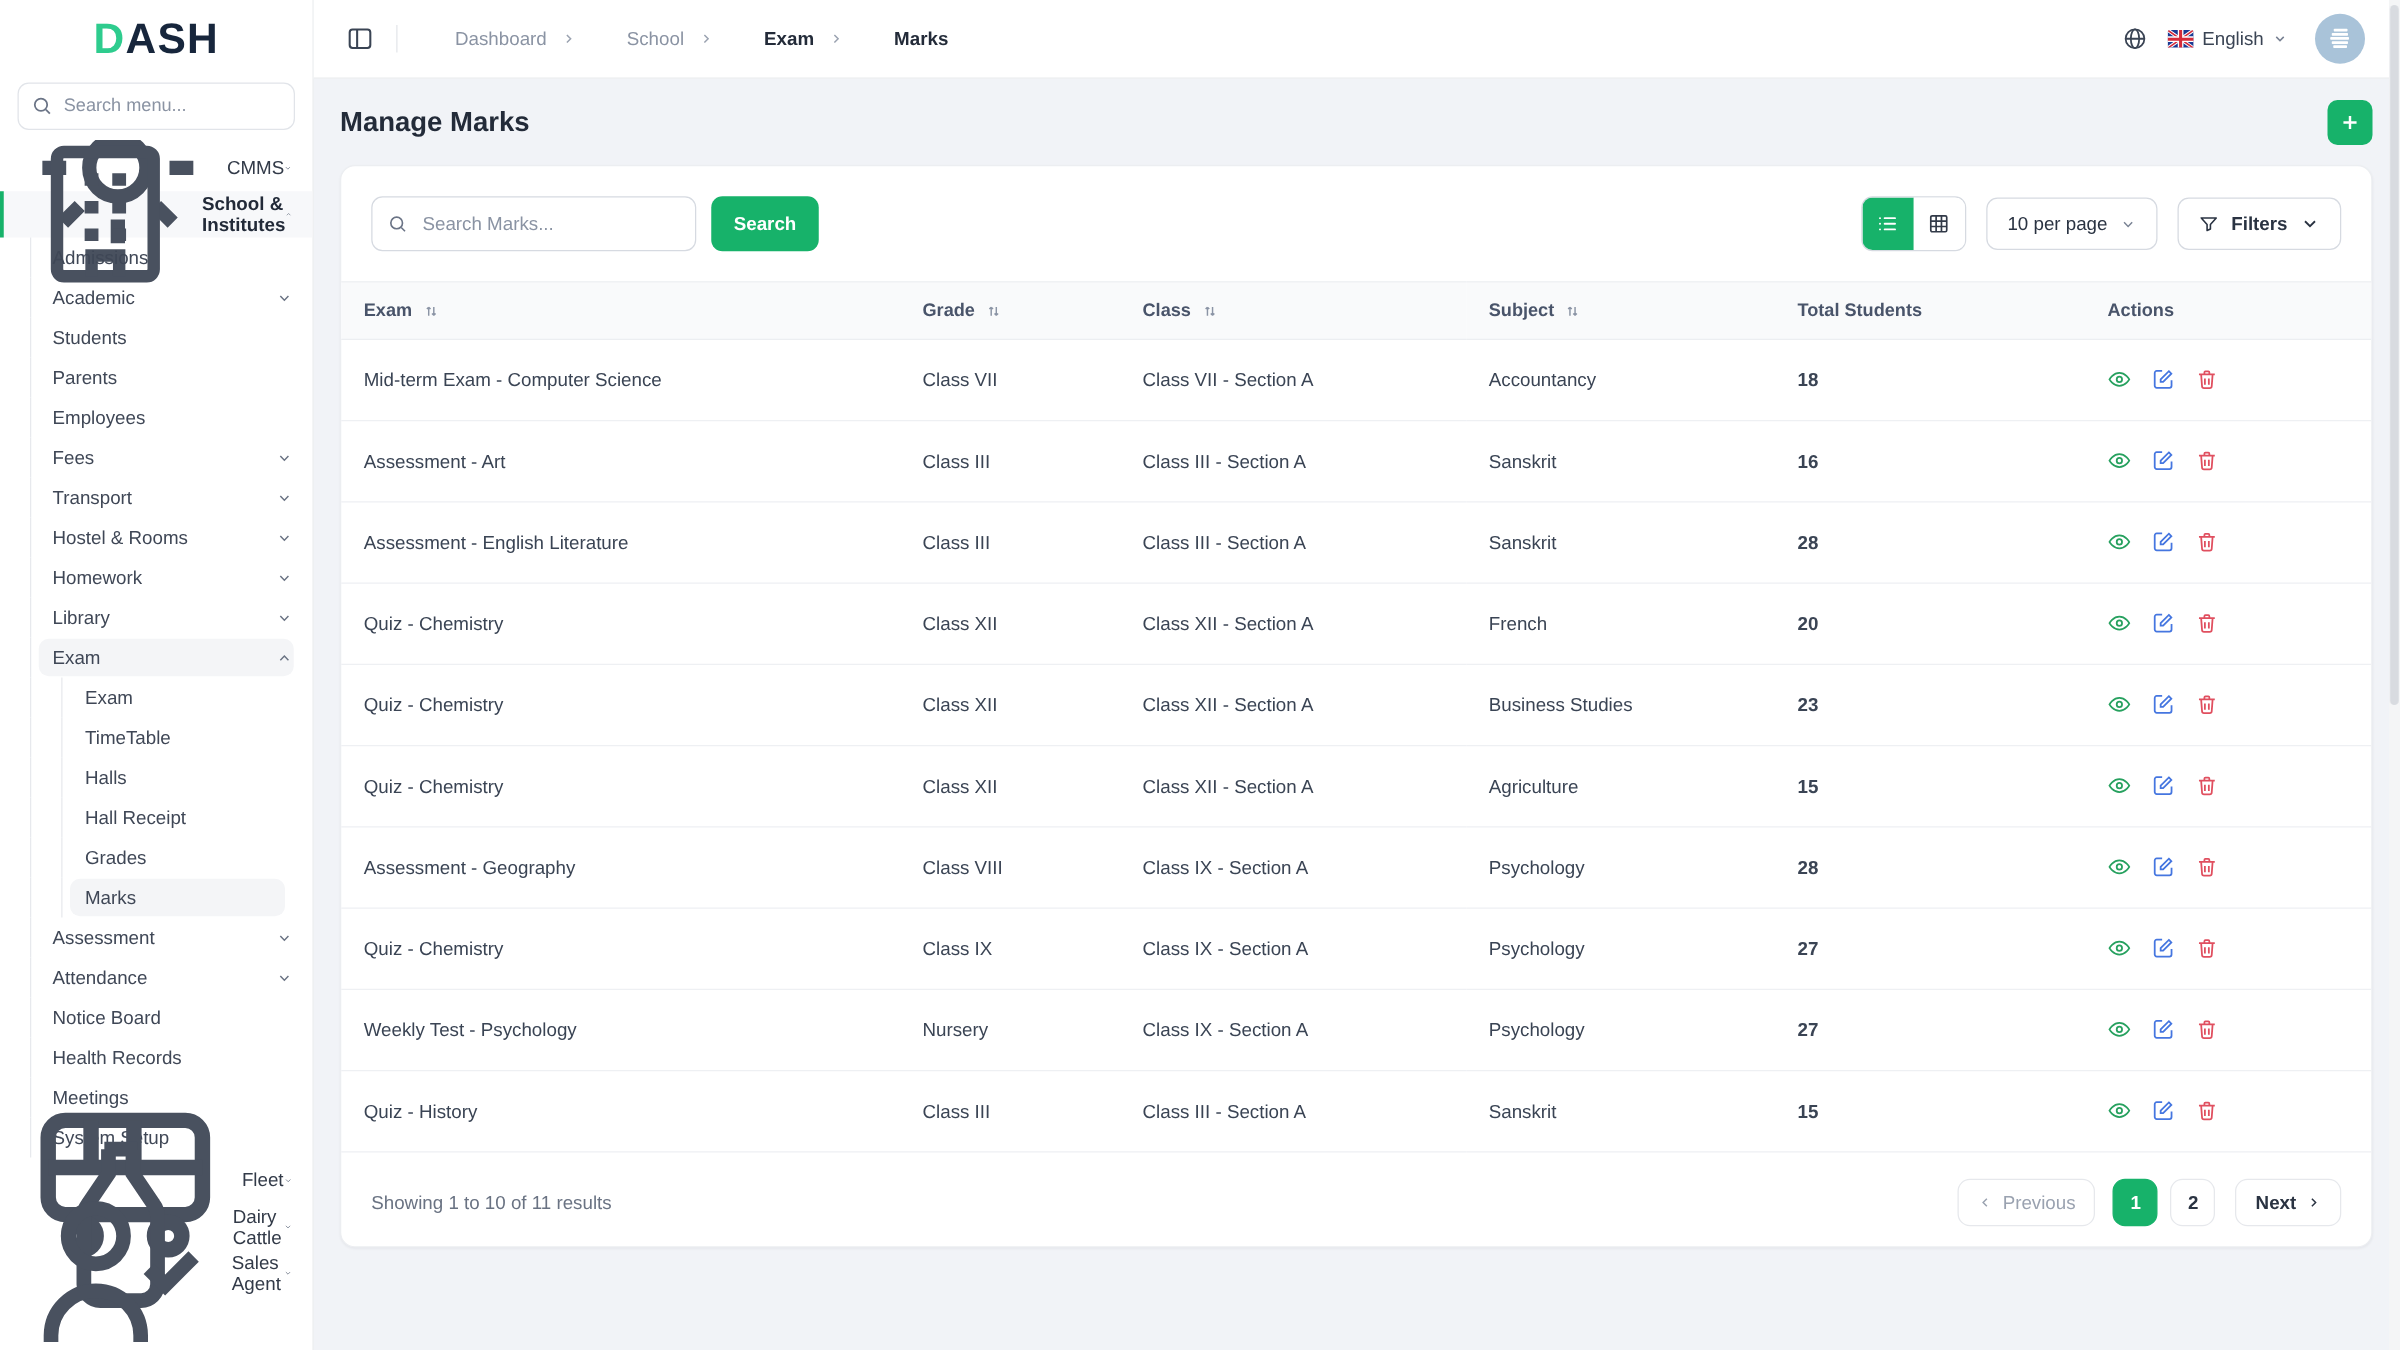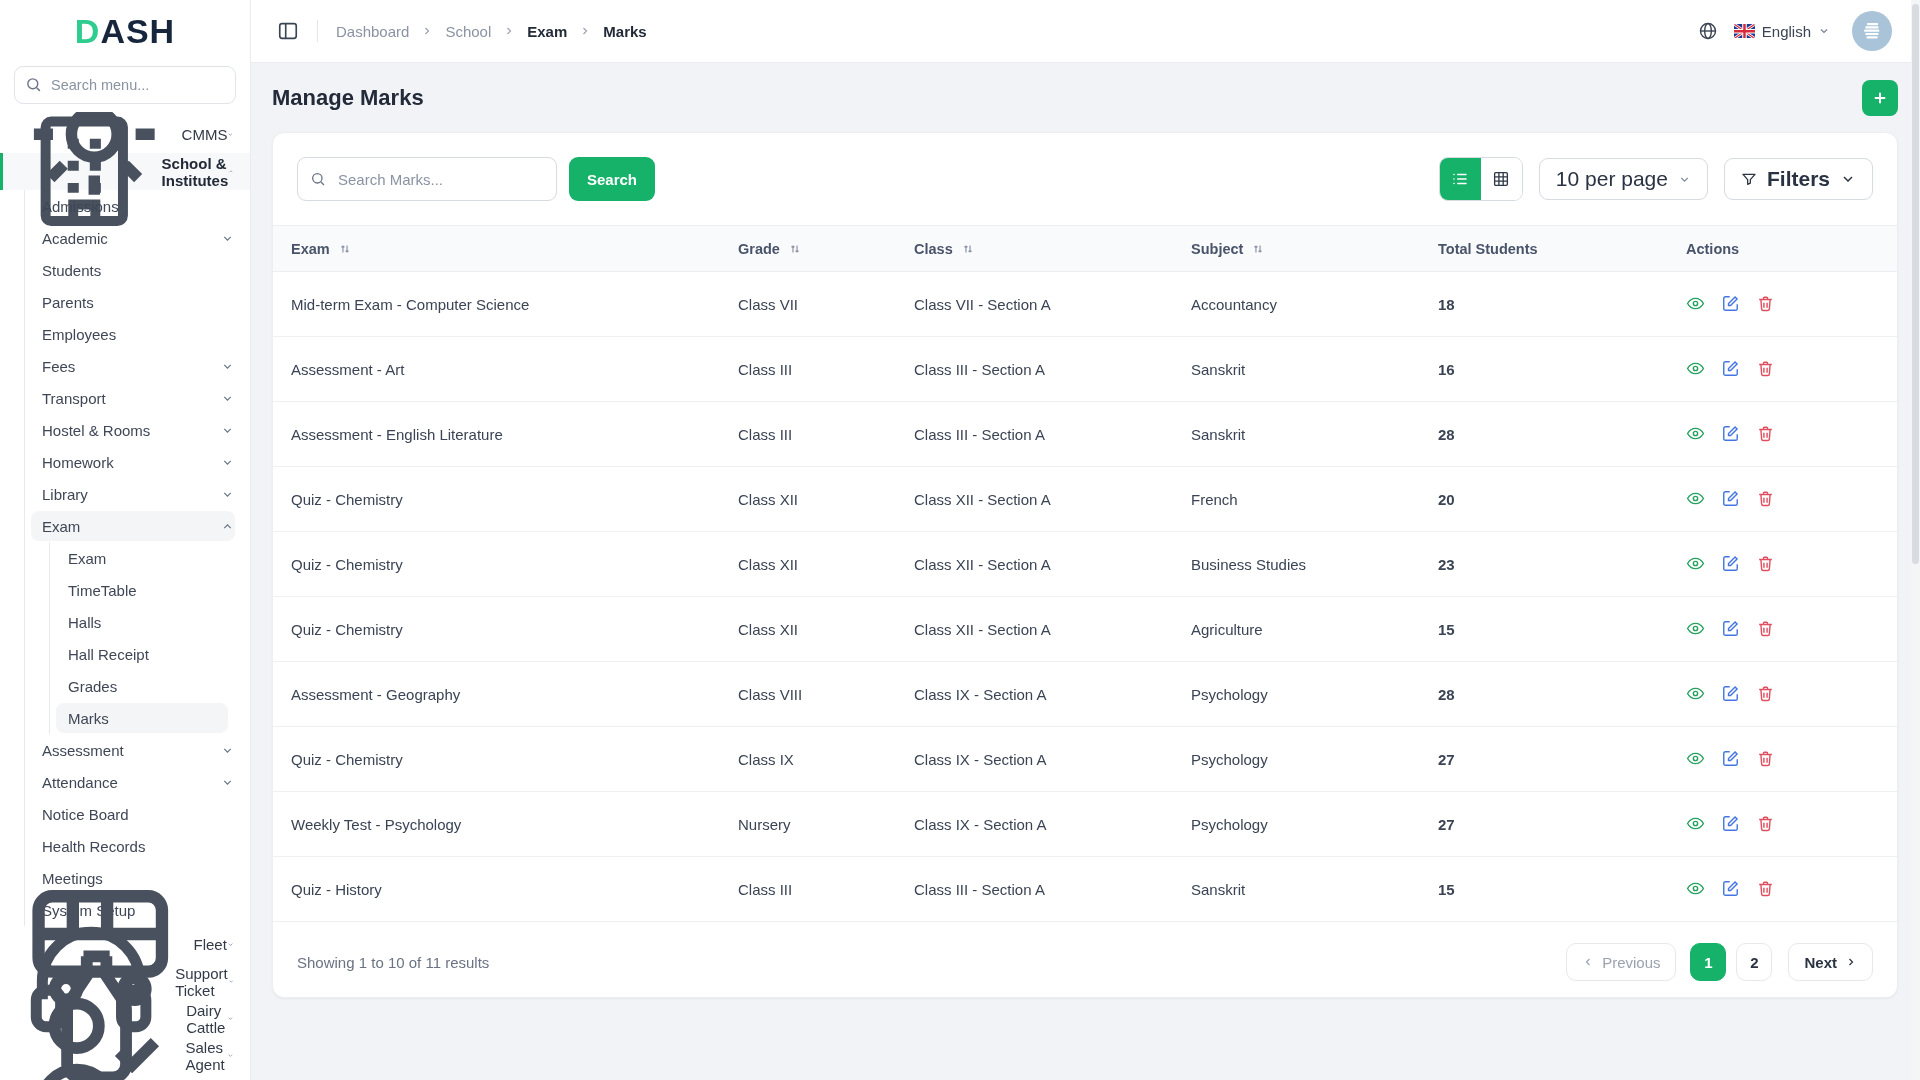--- a/index.html
+++ b/index.html
@@ -30,21 +30,21 @@
   .side-item.d1.expanded::after { content:''; position:absolute; left:31px; right:15px; top:1px; bottom:1px; background:#f4f5f7; border-radius:8px; z-index:1; }
   .side-item.d2.active::after { content:''; position:absolute; left:56px; right:22px; top:1px; bottom:1px; background:#f4f5f7; border-radius:8px; z-index:1; }
   .side-item.clipped { margin-top:-13px; }
 
   
   .main { flex:1; display:flex; flex-direction:column; height:1080px; position:relative; }
   .topbar { height:63px; background:#fff; border-bottom:1px solid #e9ebee; display:flex; align-items:center; padding:0 28px 0 26px; }
   .tb-toggle { width:22px; height:22px; color:#3a4454; cursor:pointer; }
   .tb-divider { width:1px; height:22px; background:#e3e6ea; margin:0 18px; }
   .crumbs { display:flex; align-items:center; gap:12px; font-size:15px; }
-  .crumb { color:#8a93a3; cursor:pointer; }
+  .crumb { color:#8a93a3; cursor:pointer;margin-left:28px; }
   .crumb.current { color:#232b39; font-weight:600; cursor:default; }
   .crumb-sep { width:12px; height:12px; color:#9aa2b0; }
   .tb-right { margin-left:auto; display:flex; align-items:center; gap:16px; }
   .tb-globe { width:20px; height:20px; color:#3a4454; cursor:pointer; }
   .lang { display:flex; align-items:center; gap:7px; cursor:pointer; }
   .lang .flag { width:21px; height:15px; border-radius:2px; overflow:hidden; display:block; }
   .lang .txt { font-size:15px; color:#3a4454; }
   .lang .chev { width:12px; height:12px; color:#7a8394; }
   .avatar { width:40px; height:40px; border-radius:50%; background:#a9c3d9; display:flex; align-items:center; justify-content:center; cursor:pointer; margin-left:6px; }
   .avatar svg { width:24px; height:24px; }
@@ -61,21 +61,21 @@
   .search-wrap input { width:260px; height:44px; border:1px solid #d6dae1; border-radius:9px; padding:0 12px 0 40px; font-size:15px; color:#3a4454; outline:none; font-family:inherit; }
   .search-wrap input::placeholder { color:#8a93a3; }
   .search-wrap .ic { position:absolute; left:13px; top:14px; width:16px; height:16px; color:#6b7486; }
   .search-btn { margin-left:12px; height:44px; padding:0 18px; background:#17b26a; color:#fff; border:none; border-radius:9px; font-size:15px; font-weight:600; cursor:pointer; font-family:inherit; }
   .toolbar-right { margin-left:auto; display:flex; align-items:center; gap:16px; }
   .seg { display:flex; border:1px solid #d6dae1; border-radius:9px; overflow:hidden; }
   .seg button { width:41px; height:42px; border:none; background:#fff; display:flex; align-items:center; justify-content:center; cursor:pointer; }
   .seg button.active { background:#17b26a; }
   .seg .ic { width:18px; height:18px; color:#323a48; }
   .seg button.active .ic { color:#fff; }
-  .select-box, .filters-btn { height:42px; border:1px solid #d6dae1; border-radius:9px; background:#fff; display:flex; align-items:center; gap:10px; padding:16px 16px; font-size:21px; color:#2a3342; cursor:pointer; }
+  .select-box, .filters-btn { height:42px; border:1px solid #d6dae1; border-radius:9px; background:#fff; display:flex; align-items:center; gap:10px; padding:16px 16px; font-size:15px; color:#2a3342; cursor:pointer; }
   .select-box .chev, .filters-btn .chev { width:13px; height:13px; color:#7a8394; }
   .filters-btn { font-weight:700; }
   .filters-btn .ic { width:16px; height:16px; color:#2a3342; }
 
   table.data { width:100%; border-collapse:collapse; table-layout:fixed; }
   table.data col.c-exam{width:447px;} col.c-grade{width:176px;} col.c-class{width:277px;} col.c-subject{width:247px;} col.c-total{width:248px;} col.c-actions{width:auto;}
   table.data thead th { background:#f9fafb; border-top:1px solid #eceef1; border-bottom:1px solid #eceef1; height:46px; text-align:left; font-size:14.5px; font-weight:600; color:#49546a; padding:0 10px 0 18px; cursor:pointer; }
   table.data thead th .th-in { display:flex; align-items:center; gap:8px; }
   table.data thead th .sort { width:14px; height:14px; color:#8b94a5; }
   table.data tbody td { height:65px; border-bottom:1px solid #eef0f3; font-size:15px; color:#3a4454; padding:0 10px 0 18px; }
@@ -268,35 +268,20 @@
         <div class="side-item d0">
           <span class="ic">
             <svg viewBox="0 0 24 24" fill="none" stroke="currentColor" stroke-width="1.8">
               <rect x="3" y="5" width="18" height="11" rx="2"></rect>
               <path d="M3 10.5h18M8 5v5.5M13 5v5.5"></path>
               <circle cx="7" cy="18.5" r="1.6"></circle>
               <circle cx="17" cy="18.5" r="1.6"></circle>
             </svg>
           </span>
           <span class="lbl">Fleet</span>
-          <span class="ic chev">
-            <svg viewBox="0 0 24 24" fill="none" stroke="currentColor" stroke-width="2.2">
-              <polyline points="6 9 12 15 18 9"></polyline>
-            </svg>
-          </span>
-        </div>
-        <div class="side-item d0">
-          <span class="ic">
-            <svg viewBox="0 0 24 24" fill="none" stroke="currentColor" stroke-width="1.8">
-              <path d="M4 15v-3a8 8 0 0 1 16 0v3"></path>
-              <rect x="3" y="13.5" width="4" height="6" rx="1.6"></rect>
-              <rect x="17" y="13.5" width="4" height="6" rx="1.6"></rect>
-            </svg>
-          </span>
-          <span class="lbl">Support Ticket</span>
           <span class="ic chev">
             <svg viewBox="0 0 24 24" fill="none" stroke="currentColor" stroke-width="2.2">
               <polyline points="6 9 12 15 18 9"></polyline>
             </svg>
           </span>
         </div>
         <div class="side-item d0">
           <span class="ic">
             <svg viewBox="0 0 24 24" fill="none" stroke="currentColor" stroke-width="1.8">
               <path d="M10 2.5h4M10.5 2.5v3L8 9.2a2.6 2.6 0 0 0-.5 1.6v8.2a2 2 0 0 0 2 2h5a2 2 0 0 0 2-2v-8.2a2.6 2.6 0 0 0-.5-1.6l-2.5-3.7v-3"></path>

